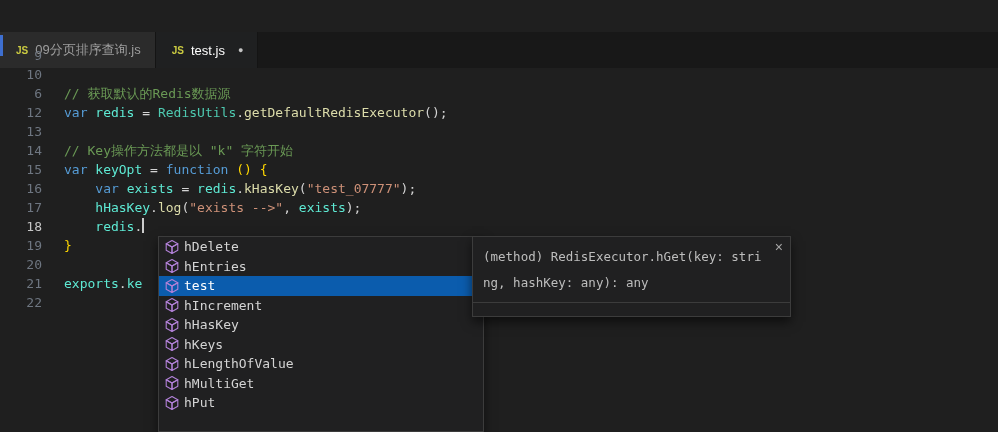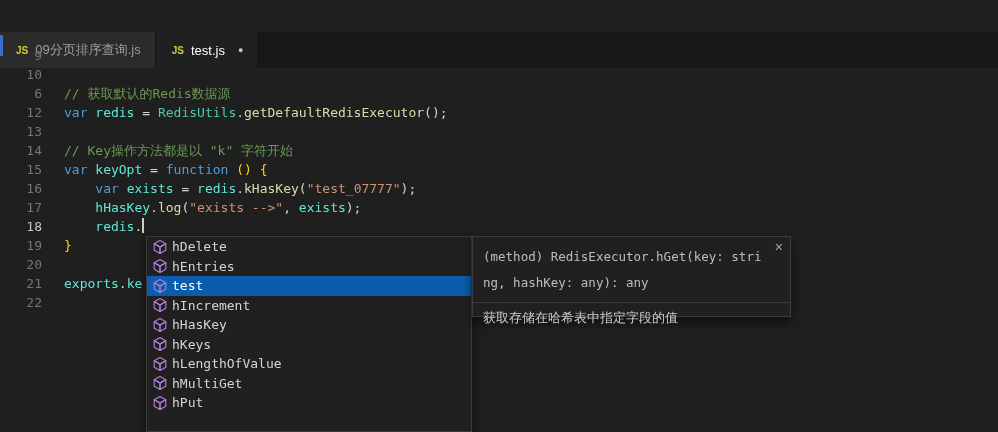--- a/index.html
+++ b/index.html
@@ -45,21 +45,21 @@
   .tk-str { color:#ce9178; }
   .tk-cmt { color:#6a9955; }
   .tk-pl  { color:#d4d4d4; }
   .tk-br  { color:#ffd700; }
   .caret {
     display:inline-block; width:1.5px; height:15px; background:#cccccc;
     vertical-align:-2px;
   }
   
   .suggest {
-    position:absolute; left:146px; top:236px; width:326px; height:196px;
+    position:absolute; left:158px; top:236px; width:326px; height:196px;
     background:#202021; border:1px solid #3c3c3c;
     box-shadow:0 5px 10px rgba(0,0,0,.55); overflow:hidden; z-index:5;
   }
   .suggest-item {
     display:flex; align-items:center; gap:4px; height:19.5px;
     padding-left:5px; cursor:pointer;
     font-family:"DejaVu Sans Mono", monospace; font-size:13px; color:#d4d4d4;
   }
   .suggest-item.selected { background:#0b5cad; color:#ffffff; }
   .sym-icon { flex:none; width:16px; height:16px; }
@@ -271,16 +271,15 @@
     </span>
     <span>hPut</span>
   </div>
       </div>
   </div>
 
   <div class="suggest-doc">
     <div class="doc-close">×</div>
     <div class="doc-sig">(method) RedisExecutor.hGet(key: string, hashKey: any): any</div>
     <div class="doc-divider"></div>
-    <div class="doc-desc">获取存储在哈希表中指定字段的值</div>
   </div>
 
 </div>
 
 </body></html>

